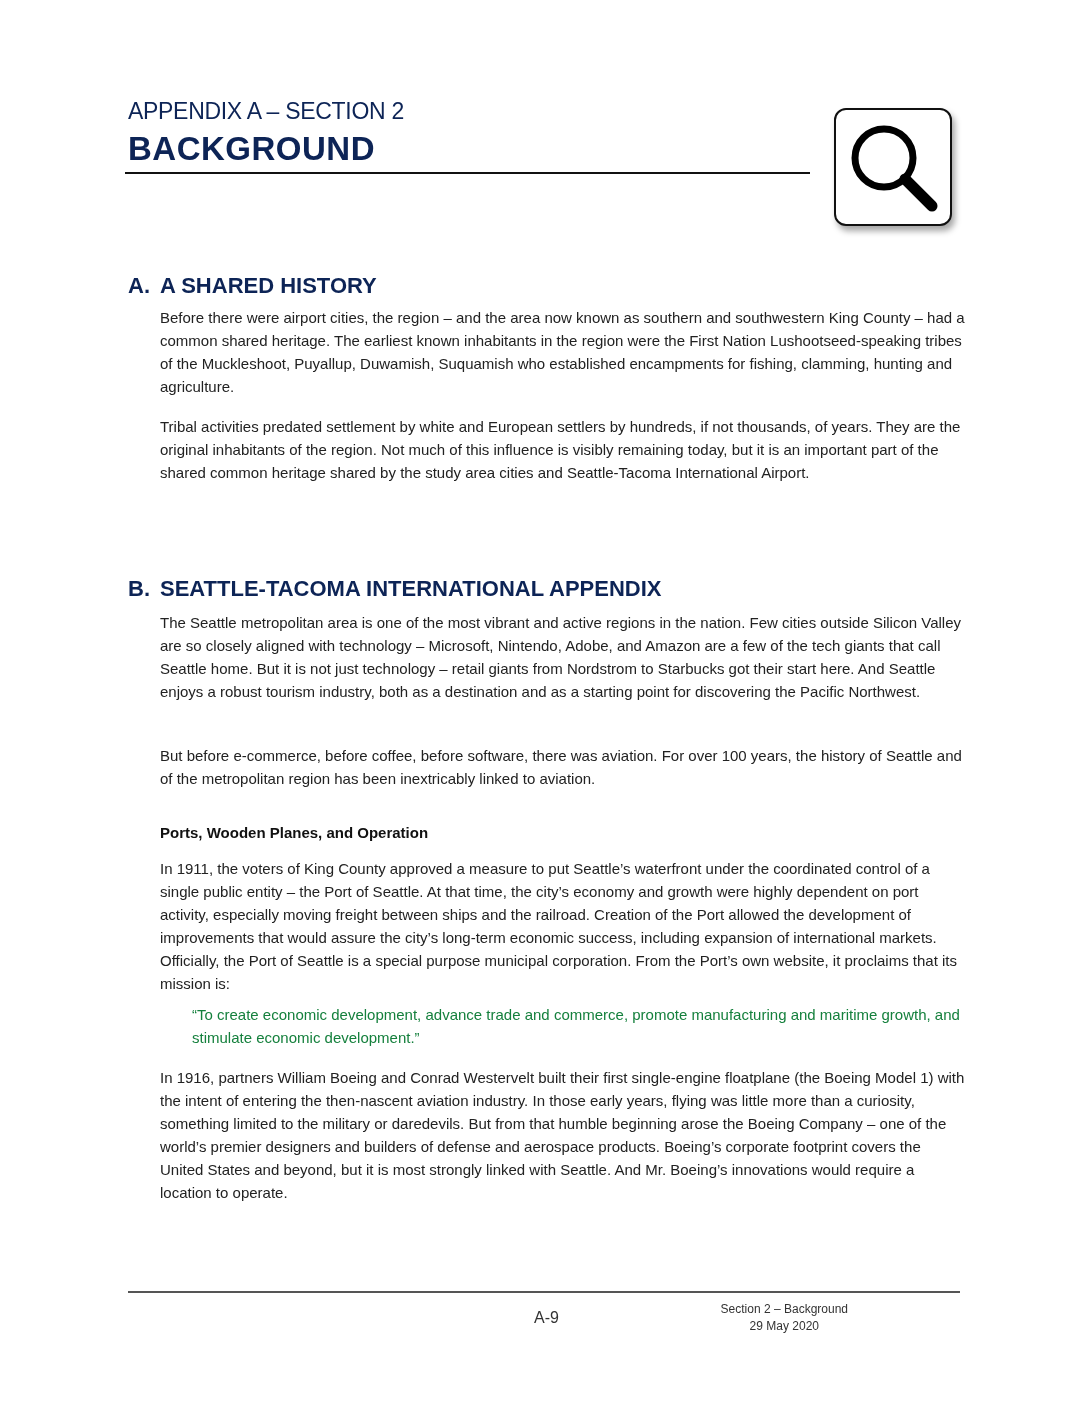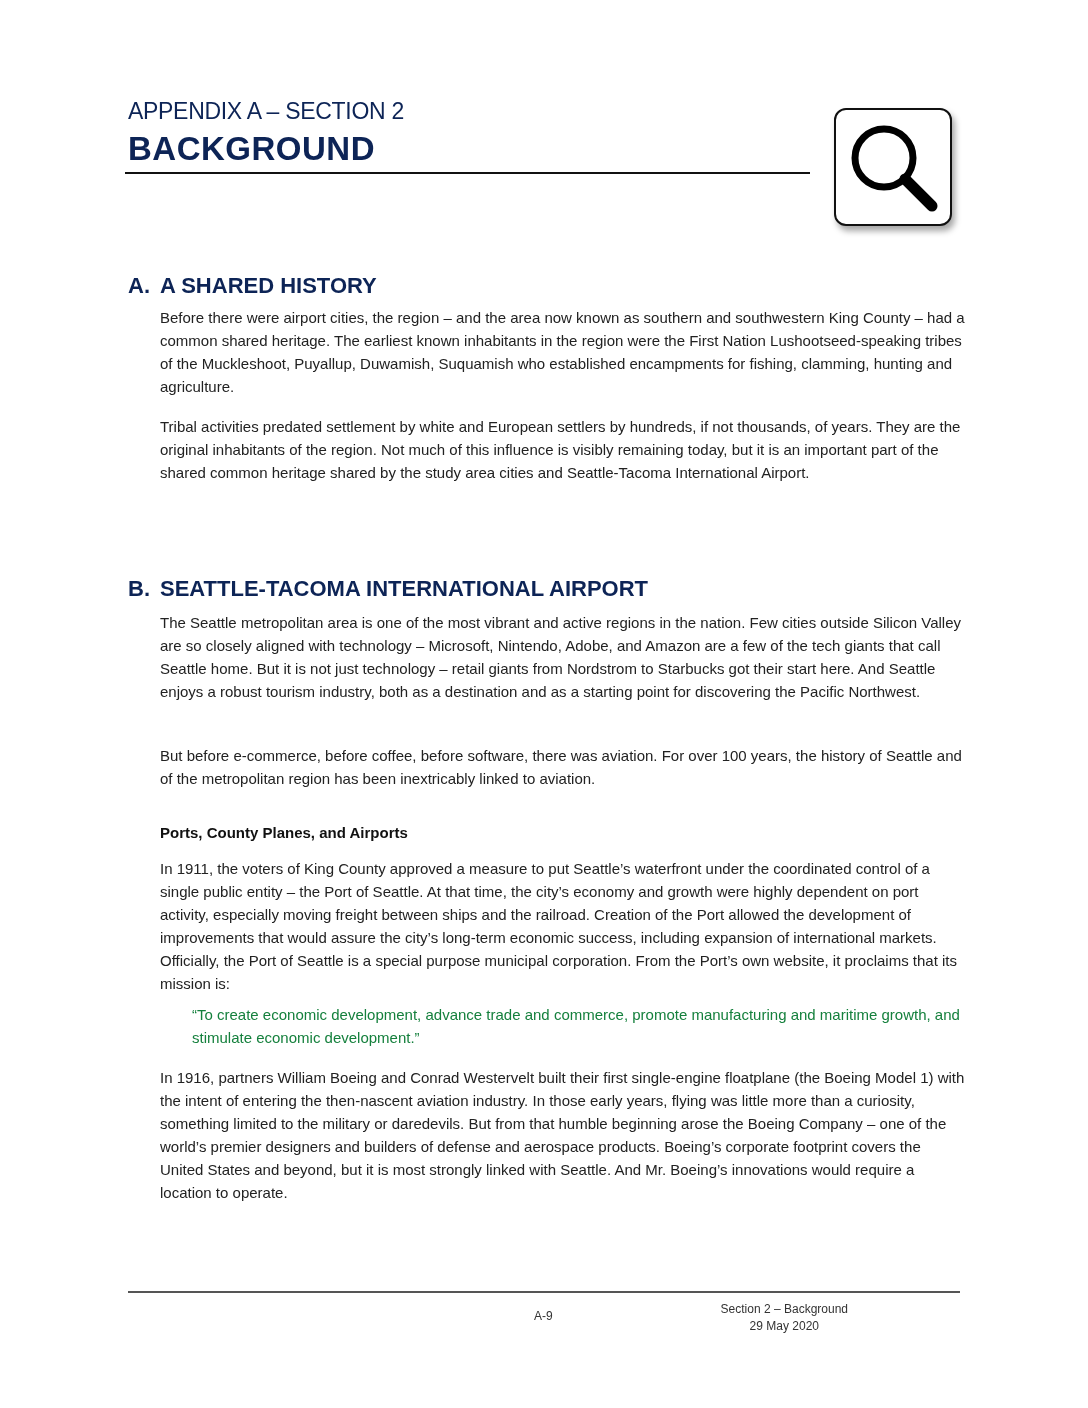--- a/index.html
+++ b/index.html
@@ -20,21 +20,21 @@
 
   .sec-head { position: absolute; left: 128px; font-size: 22px; font-weight: bold; color: #0d2456; }
   .sec-head .letter { display: inline-block; width: 32px; }
 
   .para { position: absolute; left: 160px; width: 805px; font-size: 15px; line-height: 23px; color: #222; }
   .quote { position: absolute; left: 192px; width: 770px; font-size: 15px; line-height: 23.4px; color: #15803d; }
   .subhead { position: absolute; left: 160px; font-size: 15px; font-weight: bold; color: #111; }
 
   .footer-rule { position: absolute; left: 128px; top: 1291px; width: 832px; height: 2px; background: #555; }
   .footer-left { position: absolute; left: 128px; top: 1301px; font-size: 12px; font-weight: bold; line-height: 17px; color: #111; }
-  .footer-center { position: absolute; left: 534px; top: 1309px; font-size: 12px; color: #333; }
+  .footer-center { position: absolute; left: 534px; top: 1309px; font-size: 16px; color: #333; }
   .footer-right { position: absolute; right: 128px; top: 1301px; font-size: 12px; line-height: 17px; color: #333; text-align: center; }
 </style>
 </head>
 <body>
 
 <div class="page">
 
   <div class="appendix">APPENDIX A – SECTION 2</div>
   <div class="title">BACKGROUND</div>
   <div class="title-rule"></div>
@@ -46,26 +46,26 @@
     </svg>
   </div>
 
   <div class="sec-head" style="top:273px;">
     <span class="letter">A.</span><span>A SHARED HISTORY</span>
   </div>
   <div class="para" style="top:306px;">Before there were airport cities, the region – and the area now known as southern and southwestern King County – had a common shared heritage.  The earliest known inhabitants in the region were the First Nation Lushootseed-speaking tribes of the Muckleshoot, Puyallup, Duwamish, Suquamish who established encampments for fishing, clamming, hunting and agriculture.</div>
   <div class="para" style="top:415px;">Tribal activities predated settlement by white and European settlers by hundreds, if not thousands, of years.  They are the original inhabitants of the region.  Not much of this influence is visibly remaining today, but it is an important part of the shared common heritage shared by the study area cities and Seattle-Tacoma International Airport.</div>
 
   <div class="sec-head" style="top:576px;">
-    <span class="letter">B.</span><span>SEATTLE-TACOMA INTERNATIONAL AIRPORT</span>
+    <span class="letter">B.</span><span>SEATTLE-TACOMA INTERNATIONAL APPENDIX</span>
   </div>
   <div class="para" style="top:611px;">The Seattle metropolitan area is one of the most vibrant and active regions in the nation.  Few cities outside Silicon Valley are so closely aligned with technology – Microsoft, Nintendo, Adobe, and Amazon are a few of the tech giants that call Seattle home.  But it is not just technology – retail giants from Nordstrom to Starbucks got their start here.  And Seattle enjoys a robust tourism industry, both as a destination and as a starting point for discovering the Pacific Northwest.</div>
   <div class="para" style="top:744px;">But before e-commerce, before coffee, before software, there was aviation.  For over 100 years, the history of Seattle and of the metropolitan region has been inextricably linked to aviation.</div>
 
-  <div class="subhead" style="top:824px;">Ports, County Planes, and Airports</div>
+  <div class="subhead" style="top:824px;">Ports, Wooden Planes, and Operation</div>
   <div class="para" style="top:857px;">In 1911, the voters of King County approved a measure to put Seattle’s waterfront under the coordinated control of a single public entity – the Port of Seattle.  At that time, the city’s economy and growth were highly dependent on port activity, especially moving freight between ships and the railroad.  Creation of the Port allowed the development of improvements that would assure the city’s long-term economic success, including expansion of international markets.  Officially, the Port of Seattle is a special purpose municipal corporation.  From the Port’s own website, it proclaims that its mission is:</div>
   <div class="quote" style="top:1003px;">“To create economic development, advance trade and commerce, promote manufacturing and maritime growth, and stimulate economic development.”</div>
   <div class="para" style="top:1066px;">In 1916, partners William Boeing and Conrad Westervelt built their first single-engine floatplane (the Boeing Model 1) with the intent of entering the then-nascent aviation industry.  In those early years, flying was little more than a curiosity, something limited to the military or daredevils.  But from that humble beginning arose the Boeing Company – one of the world’s premier designers and builders of defense and aerospace products.  Boeing’s corporate footprint covers the United States and beyond, but it is most strongly linked with Seattle.  And Mr. Boeing’s innovations would require a location to operate.</div>
 
   <div class="footer-rule"></div>
   <div class="footer-center">A-9</div>
   <div class="footer-right">
     <div>Section 2 – Background</div>
     <div>29 May 2020</div>
   </div>

